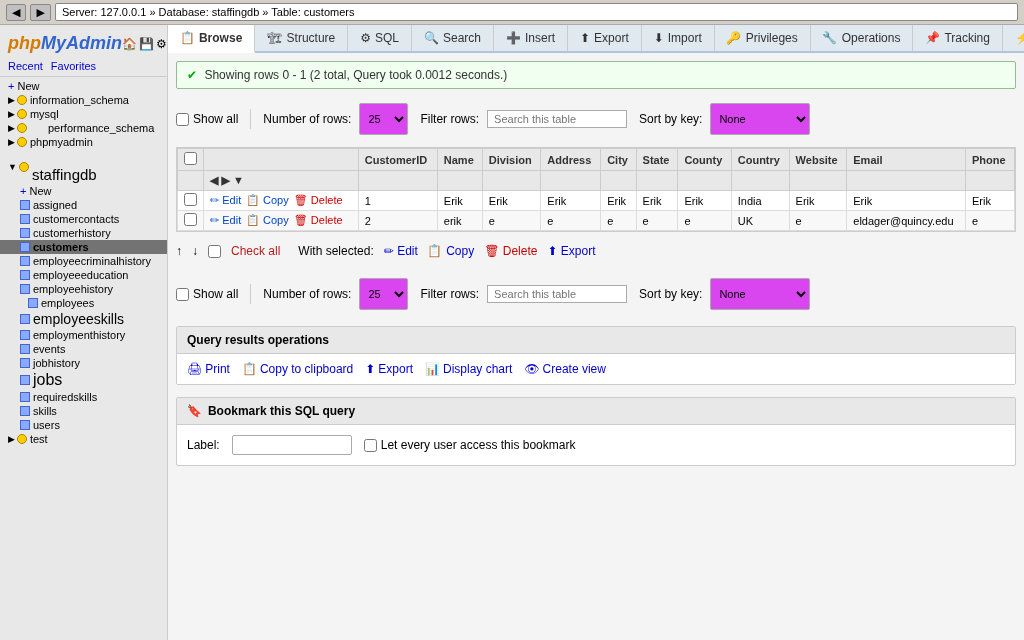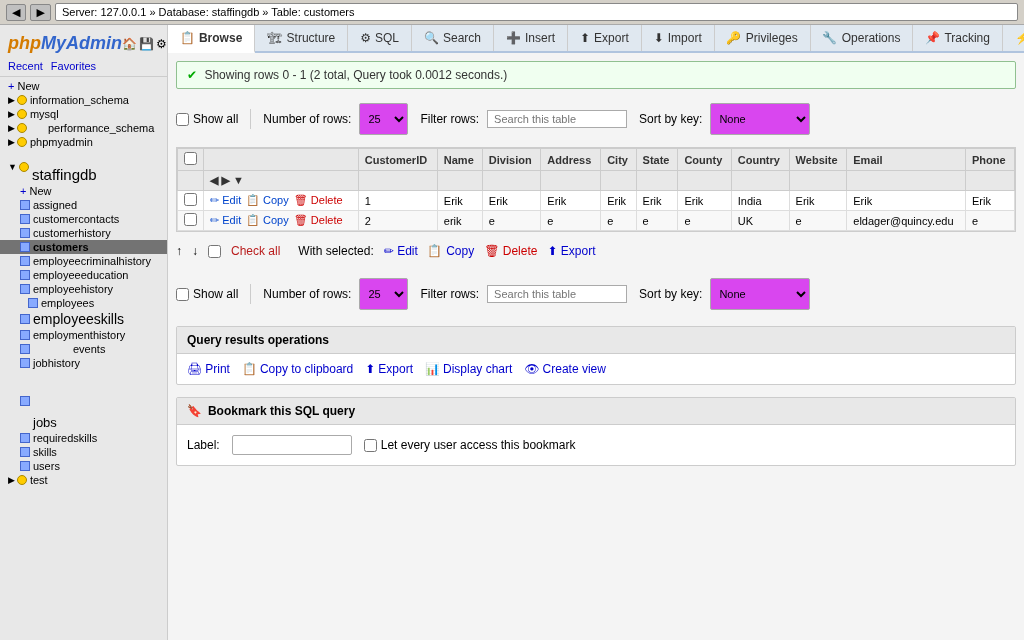--- a/index.html
+++ b/index.html
@@ -215,35 +215,35 @@
               <span style="font-size:14px;text-align:right; ">employeeskills</span>
             </span>
           </div>
           <div class="db-item">
             <span class="indent1" style="display:inline-flex; align-items:center;">
               <span style="display:inline-block;width:10px;height:10px;background:#88aaff;border:1px solid #4466cc;margin-right:3px;"></span>
               <span style="font-size:11px; ">employmenthistory</span>
             </span>
           </div>
           <div class="db-item">
-            <span class="indent1" style="display:inline-flex; align-items:center;gap:40px;">
+            <span class="indent1" style="display:inline-flex; align-items:center;">
               <span style="display:inline-block;width:10px;height:10px;background:#88aaff;border:1px solid #4466cc;margin-right:3px;"></span>
               <span style="font-size:11px; ">events</span>
             </span>
           </div>
           <div class="db-item">
             <span class="indent1" style="display:inline-flex; align-items:center;">
               <span style="display:inline-block;width:10px;height:10px;background:#88aaff;border:1px solid #4466cc;margin-right:3px;"></span>
               <span style="font-size:11px; ">jobhistory</span>
             </span>
           </div>
           <div class="db-item">
             <span class="indent1" style="display:inline-flex; align-items:center;">
               <span style="display:inline-block;width:10px;height:10px;background:#88aaff;border:1px solid #4466cc;margin-right:3px;"></span>
-              <span style="font-size:13px;margin-top:44px; ">jobs</span>
+              <span style="font-size:16px; ">jobs</span>
             </span>
           </div>
           <div class="db-item">
             <span class="indent1" style="display:inline-flex; align-items:center;">
               <span style="display:inline-block;width:10px;height:10px;background:#88aaff;border:1px solid #4466cc;margin-right:3px;"></span>
               <span style="font-size:11px; ">requiredskills</span>
             </span>
           </div>
           <div class="db-item">
             <span class="indent1" style="display:inline-flex; align-items:center;">

